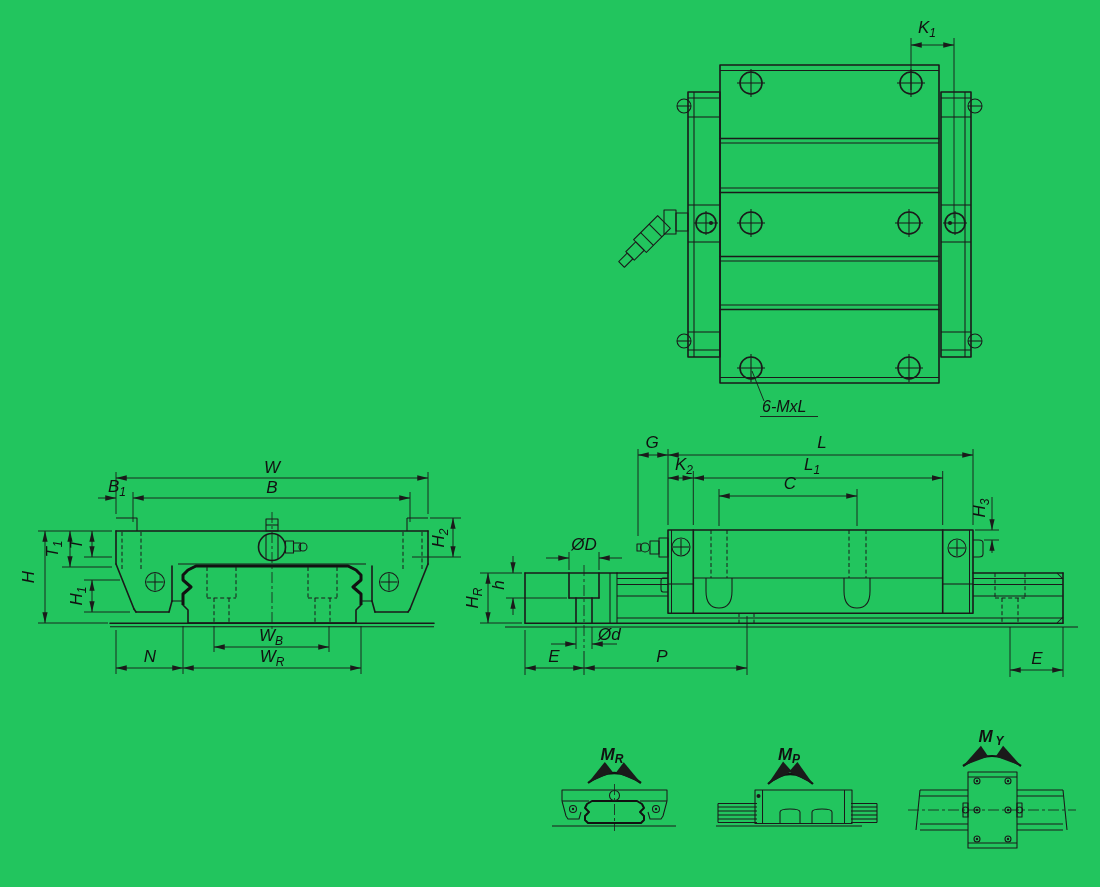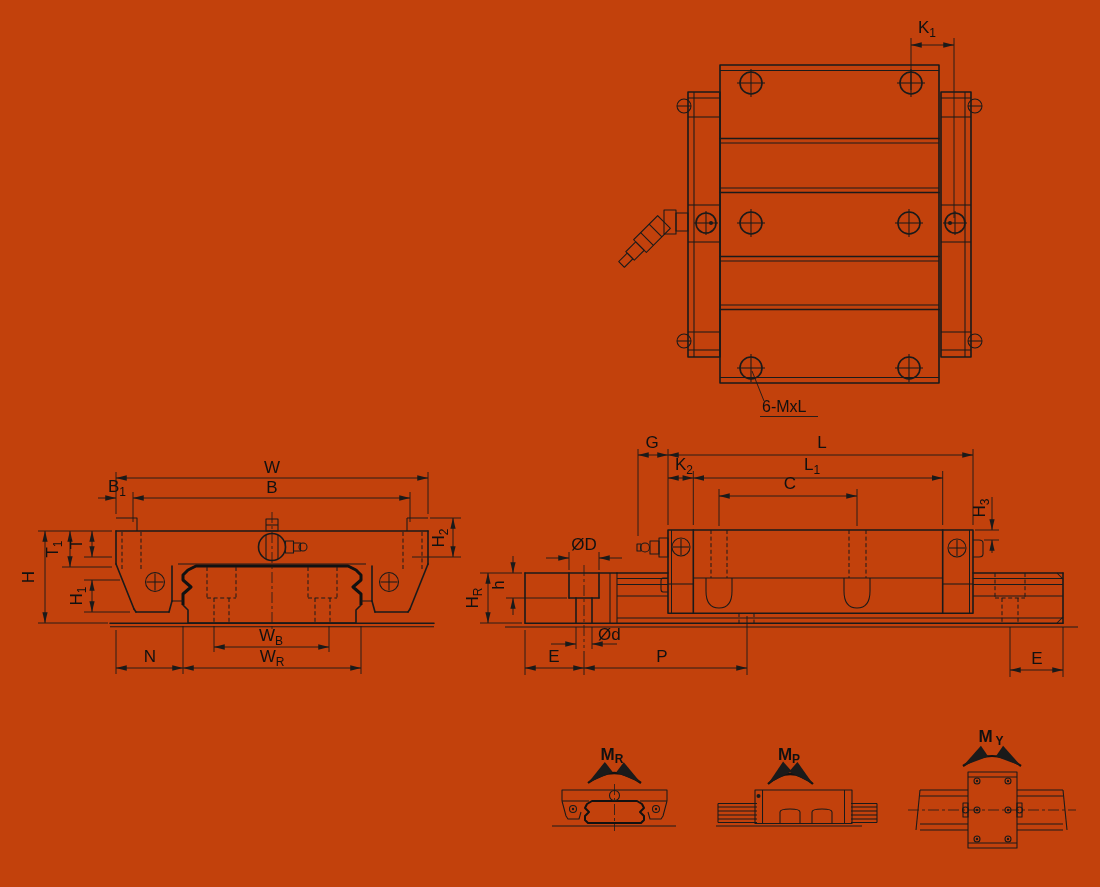--- a/index.html
+++ b/index.html
@@ -1,16 +1,16 @@
 <!DOCTYPE html>
 <html><head>
 <meta charset="utf-8">
 <style>
   html,body{margin:0;padding:0;background:#ffffff;}
-  .stage{position:relative;width:1100px;height:887px;background:#c2410c;overflow:hidden;}
+  .stage{position:relative;width:1100px;height:887px;background:#22c55e;overflow:hidden;font-style:italic;}
   svg{position:absolute;left:0;top:0;}
   .ol{stroke:#1a1a1a;stroke-width:1.6;fill:none;stroke-linejoin:round;stroke-linecap:round;}
   .th{stroke:#1a1a1a;stroke-width:1.05;fill:none;stroke-linejoin:round;}
   .bold{stroke:#111111;stroke-width:3;fill:none;stroke-linejoin:round;}
   .mb{stroke:#111111;stroke-width:2;fill:none;stroke-linejoin:round;}
   .dim{stroke:#1a1a1a;stroke-width:0.9;fill:none;}
   .hid{stroke:#1a1a1a;stroke-width:1;fill:none;stroke-dasharray:4 2.6;}
   .cl{stroke:#1a1a1a;stroke-width:0.8;fill:none;stroke-dasharray:11 3 3 3;}
   .lbl{font-family:"Liberation Sans",sans-serif;font-size:17px;fill:#111111;}
   .lbl .s{font-size:12px;}

